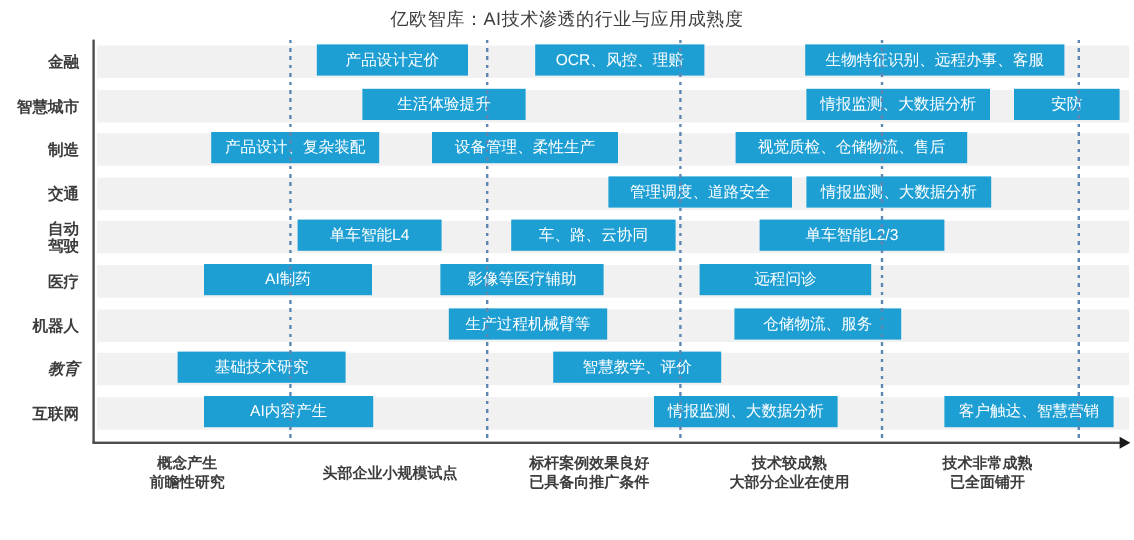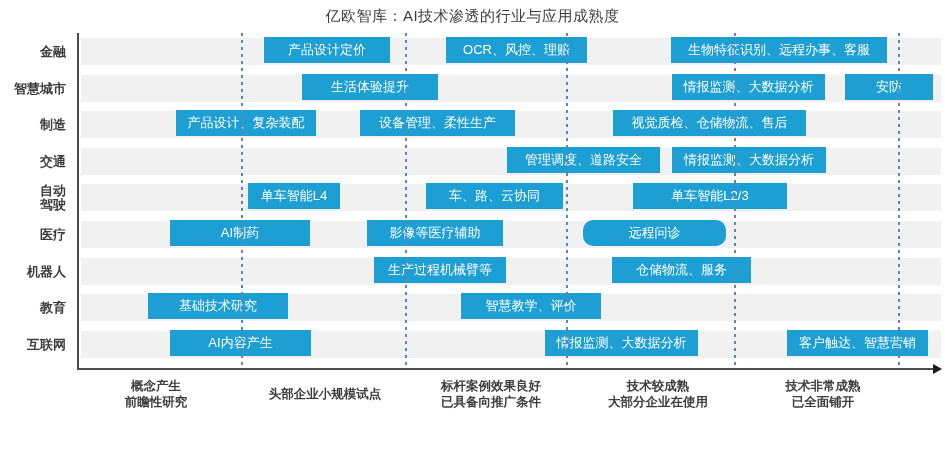--- a/index.html
+++ b/index.html
@@ -89,34 +89,34 @@
       <div class="app-bar" style="left: 176px; width: 140px; top: 110px; height: 26px;">产品设计、复杂装配</div>
       <div class="app-bar" style="left: 360px; width: 155px; top: 110px; height: 26px;">设备管理、柔性生产</div>
       <div class="app-bar" style="left: 613px; width: 193px; top: 110px; height: 26px;">视觉质检、仓储物流、售后</div>
       <div class="row-band" style="top: 148px;"></div>
       <div class="row-label" style="top: 148px;">交通</div>
       <div class="app-bar" style="left: 507px; width: 153px; top: 147px; height: 26px;">管理调度、道路安全</div>
       <div class="app-bar" style="left: 672px; width: 154px; top: 147px; height: 26px;">情报监测、大数据分析</div>
       <div class="row-band" style="top: 184px;"></div>
       <div class="row-label" style="top: 184px;">自动
 驾驶</div>
-      <div class="app-bar" style="left: 248px; width: 92px; top: 183px; height: 26px;">单车智能L4</div>
+      <div class="app-bar" style="left: 248px; width: 120px; top: 183px; height: 26px;">单车智能L4</div>
       <div class="app-bar" style="left: 426px; width: 137px; top: 183px; height: 26px;">车、路、云协同</div>
       <div class="app-bar" style="left: 633px; width: 154px; top: 183px; height: 26px;">单车智能L2/3</div>
       <div class="row-band" style="top: 221px;"></div>
       <div class="row-label" style="top: 221px;">医疗</div>
       <div class="app-bar" style="left: 170px; width: 140px; top: 220px; height: 26px;">AI制药</div>
       <div class="app-bar" style="left: 367px; width: 136px; top: 220px; height: 26px;">影像等医疗辅助</div>
-      <div class="app-bar" style="left: 583px; width: 143px; top: 220px; height: 26px; border-radius: 10px;">远程问诊</div>
+      <div class="app-bar" style="left: 583px; width: 143px; top: 220px; height: 26px;">远程问诊</div>
       <div class="row-band" style="top: 258px;"></div>
       <div class="row-label" style="top: 258px;">机器人</div>
       <div class="app-bar" style="left: 374px; width: 132px; top: 257px; height: 26px;">生产过程机械臂等</div>
       <div class="app-bar" style="left: 612px; width: 139px; top: 257px; height: 26px;">仓储物流、服务</div>
       <div class="row-band" style="top: 294px;"></div>
-      <div class="row-label" style="top: 294px;">教育</div>
+      <div class="row-label" style="top: 294px; font-style: italic;">教育</div>
       <div class="app-bar" style="left: 148px; width: 140px; top: 293px; height: 26px;">基础技术研究</div>
       <div class="app-bar" style="left: 461px; width: 140px; top: 293px; height: 26px;">智慧教学、评价</div>
       <div class="row-band" style="top: 331px;"></div>
       <div class="row-label" style="top: 331px;">互联网</div>
       <div class="app-bar" style="left: 170px; width: 141px; top: 330px; height: 26px;">AI内容产生</div>
       <div class="app-bar" style="left: 545px; width: 153px; top: 330px; height: 26px;">情报监测、大数据分析</div>
       <div class="app-bar" style="left: 787px; width: 141px; top: 330px; height: 26px;">客户触达、智慧营销</div>
       <div class="grid-line" style="left: 241px;"></div>
       <div class="grid-line" style="left: 405px;"></div>
       <div class="grid-line" style="left: 566px;"></div>

